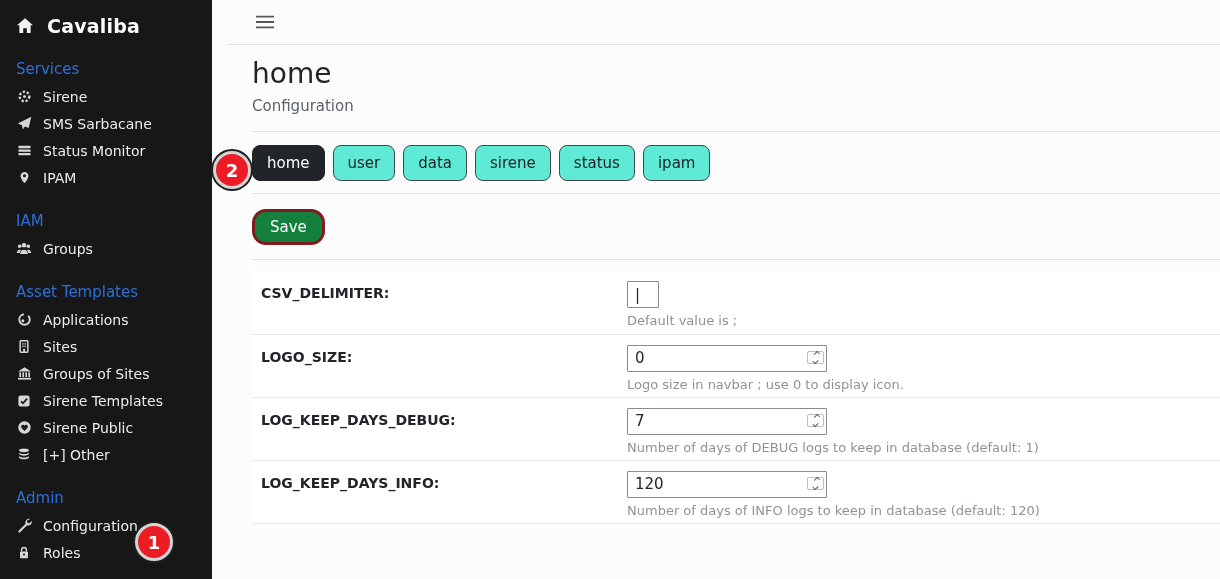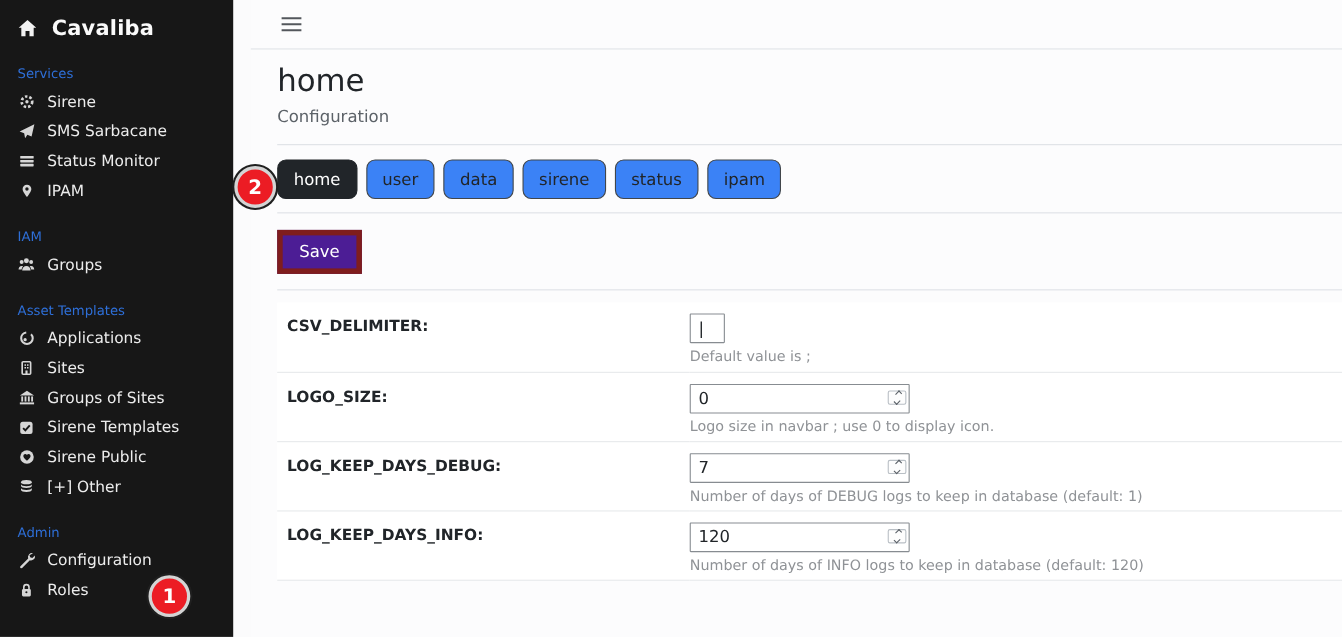--- a/index.html
+++ b/index.html
@@ -15,21 +15,21 @@
     width:212px; min-width:212px; height:100%;
     background:#171717; color:#e9e9e9; overflow:hidden;
   }
   .brand {
     display:flex; align-items:center; gap:13px;
     padding:15px 16px 2px 16px; cursor:pointer;
   }
   .brand .b-icon { color:#f2f2f2; display:flex; }
   .brand .b-text { font-size:19px; font-weight:bold; color:#fafafa; letter-spacing:.2px; }
   .section-header {
-    color:#2e6fd8; font-size:12px; margin:21px 16px 5px 16px;
+    color:#2e6fd8; font-size:15px; margin:21px 16px 5px 16px;
   }
   .side-item {
     display:flex; align-items:center; gap:11px;
     padding:5.5px 16px; font-size:14px; color:#ececec; cursor:pointer;
     white-space:nowrap;
   }
   .side-item .s-icon { width:16px; height:16px; display:flex; align-items:center; justify-content:center; color:#d6d6d6; flex:none; }
 
   
   .main { flex:1; display:flex; flex-direction:column; background:#fcfcfd; }
@@ -45,28 +45,28 @@
   .rule { border:none; border-top:1px solid #dee2e6; height:0; }
   .rule-1 { margin-top:16px; }
   .rule-2 { margin-top:12px; }
   .rule-3 { margin-top:14px; }
 
   
   .tabs { display:flex; gap:8px; margin-top:13px; }
   .tab {
     font-family:inherit; font-size:15px; line-height:20px;
     padding:7px 14px; border-radius:8px; cursor:pointer;
-    background:#3b82f6; color:#212529; border:1px solid #41464b;
+    background:#5eead4; color:#212529; border:1px solid #41464b;
   }
   .tab.active { background:#212529; color:#fff; border-color:#212529; }
 
   
   .btn-save {
-    font-family:inherit; font-size:15px; color:#fff; background:#4c1d95;
-    border:5px solid #7f1d1d; border-radius:0; padding:6px 15px;
+    font-family:inherit; font-size:15px; color:#fff; background:#15803d;
+    border:3px solid #7f1d1d; border-radius:14px; padding:6px 15px;
     margin-top:15px; cursor:pointer; display:inline-block;
   }
 
   
   .config-table { width:100%; margin-top:11px; border-collapse:collapse; background:#fff; }
   .config-table td { border-bottom:1px solid #e7e9eb; vertical-align:top; height:63px; }
   td.c-label { width:375px; padding:14px 10px 0 9px; font-size:14px; font-weight:bold; color:#212529; }
   td.c-value { padding:10px 0 0 0; }
   .help { font-size:13px; color:#8f9296; margin-top:5px; line-height:16px; }
 

